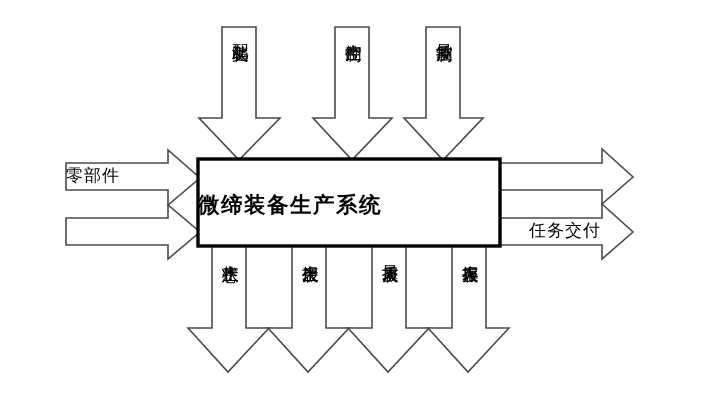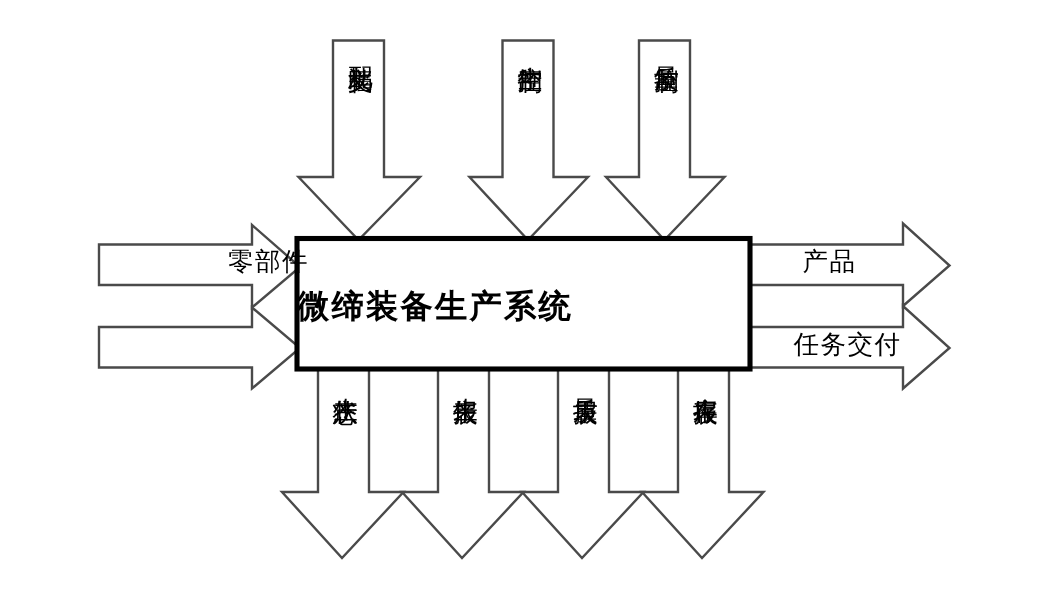--- a/index.html
+++ b/index.html
@@ -84,23 +84,22 @@
 
     <rect class="system-box" x="198" y="159" width="302" height="87"></rect>
   </svg>
 
   <div class="lbl lbl-center" style="left:198px; top:194px; width:324px; text-align:left;">微缔装备生产系统</div>
 
   <div class="lbl lbl-vertical" style="left:231px; top:31px;">装配文档</div>
   <div class="lbl lbl-vertical" style="left:344px; top:31px;">生产控制</div>
   <div class="lbl lbl-vertical" style="left:435px; top:31px;">质量控制</div>
 
-  <div class="lbl lbl-horizontal" style="left:66px; top:167px; width:100px; text-align:right;padding-left:40px;">零部件</div>
+  <div class="lbl lbl-horizontal" style="left:66px; top:167px; width:100px; text-align:left;">零部件</div>
 
-  <div class="lbl lbl-horizontal" style="left:505px; top:167px; width:96px; text-align:center;">产品</div>
   <div class="lbl lbl-horizontal" style="left:505px; top:222px; width:96px; text-align:right;">任务交付</div>
 
   <div class="lbl lbl-vertical" style="left:221px; top:252px;">生产状态</div>
   <div class="lbl lbl-vertical" style="left:301px; top:252px;">生产报表</div>
   <div class="lbl lbl-vertical" style="left:381px; top:252px;">质量报表</div>
   <div class="lbl lbl-vertical" style="left:461px; top:252px;">库存报表</div>
 
 </div>
 
 </body></html>

